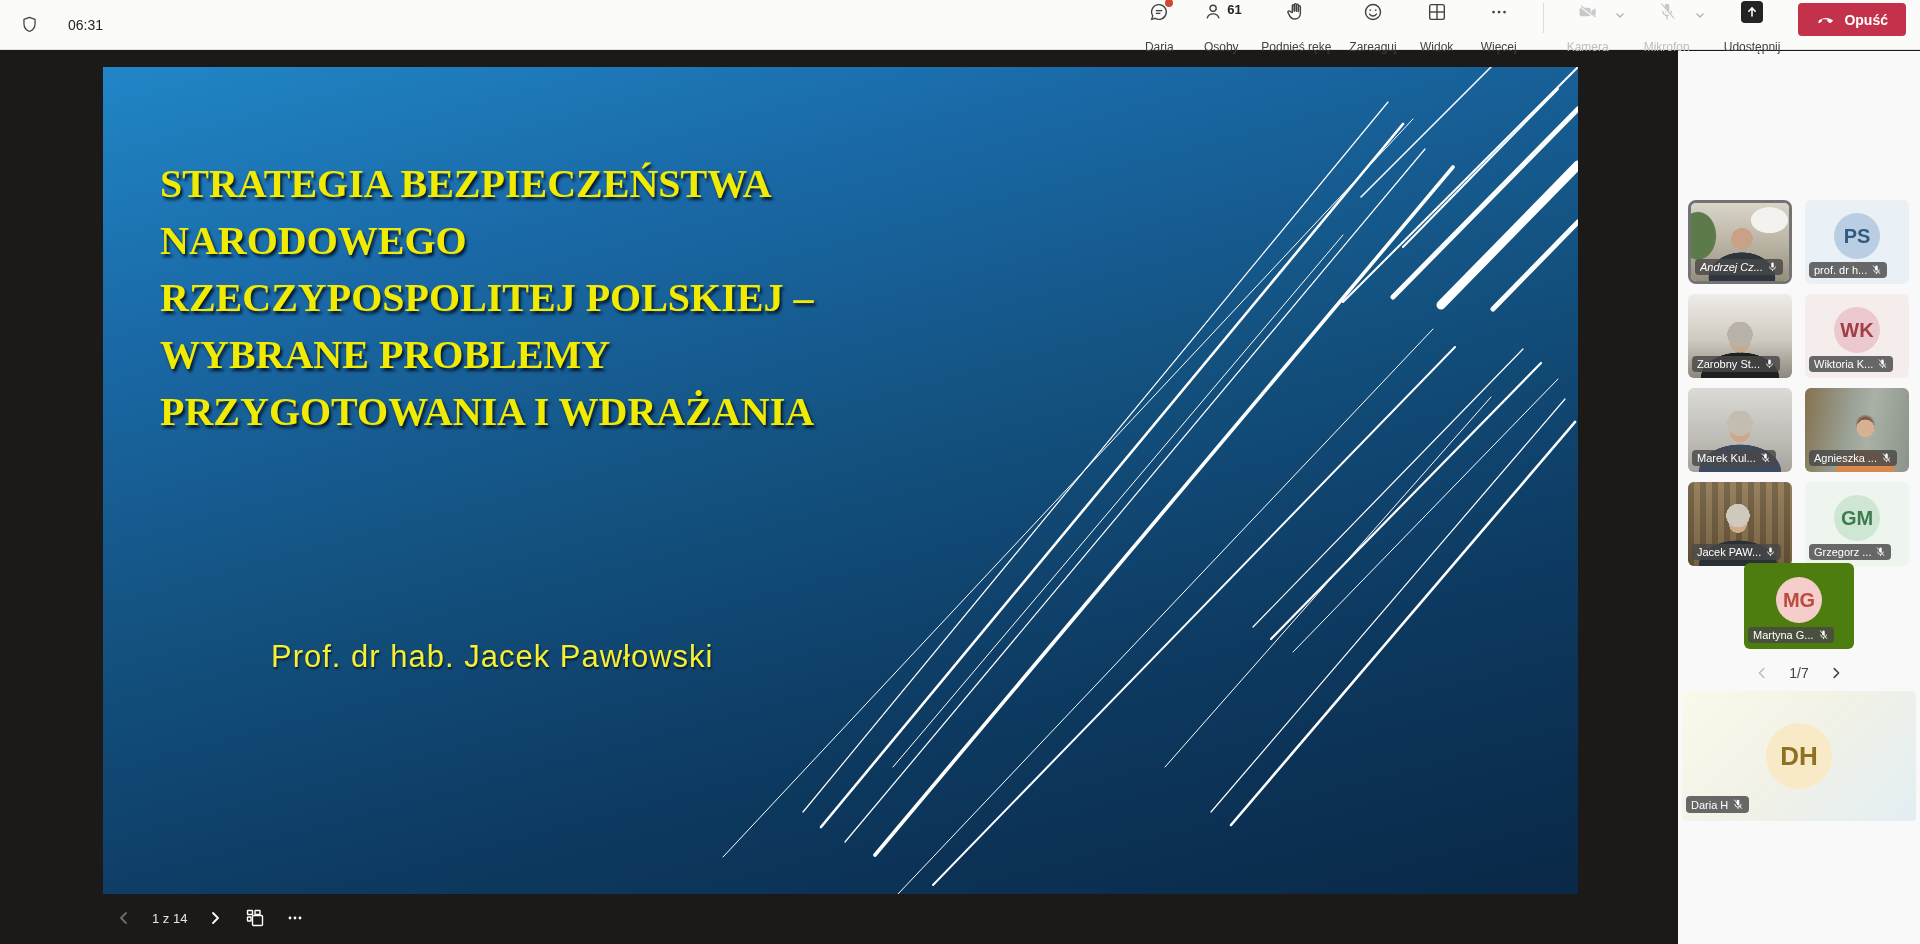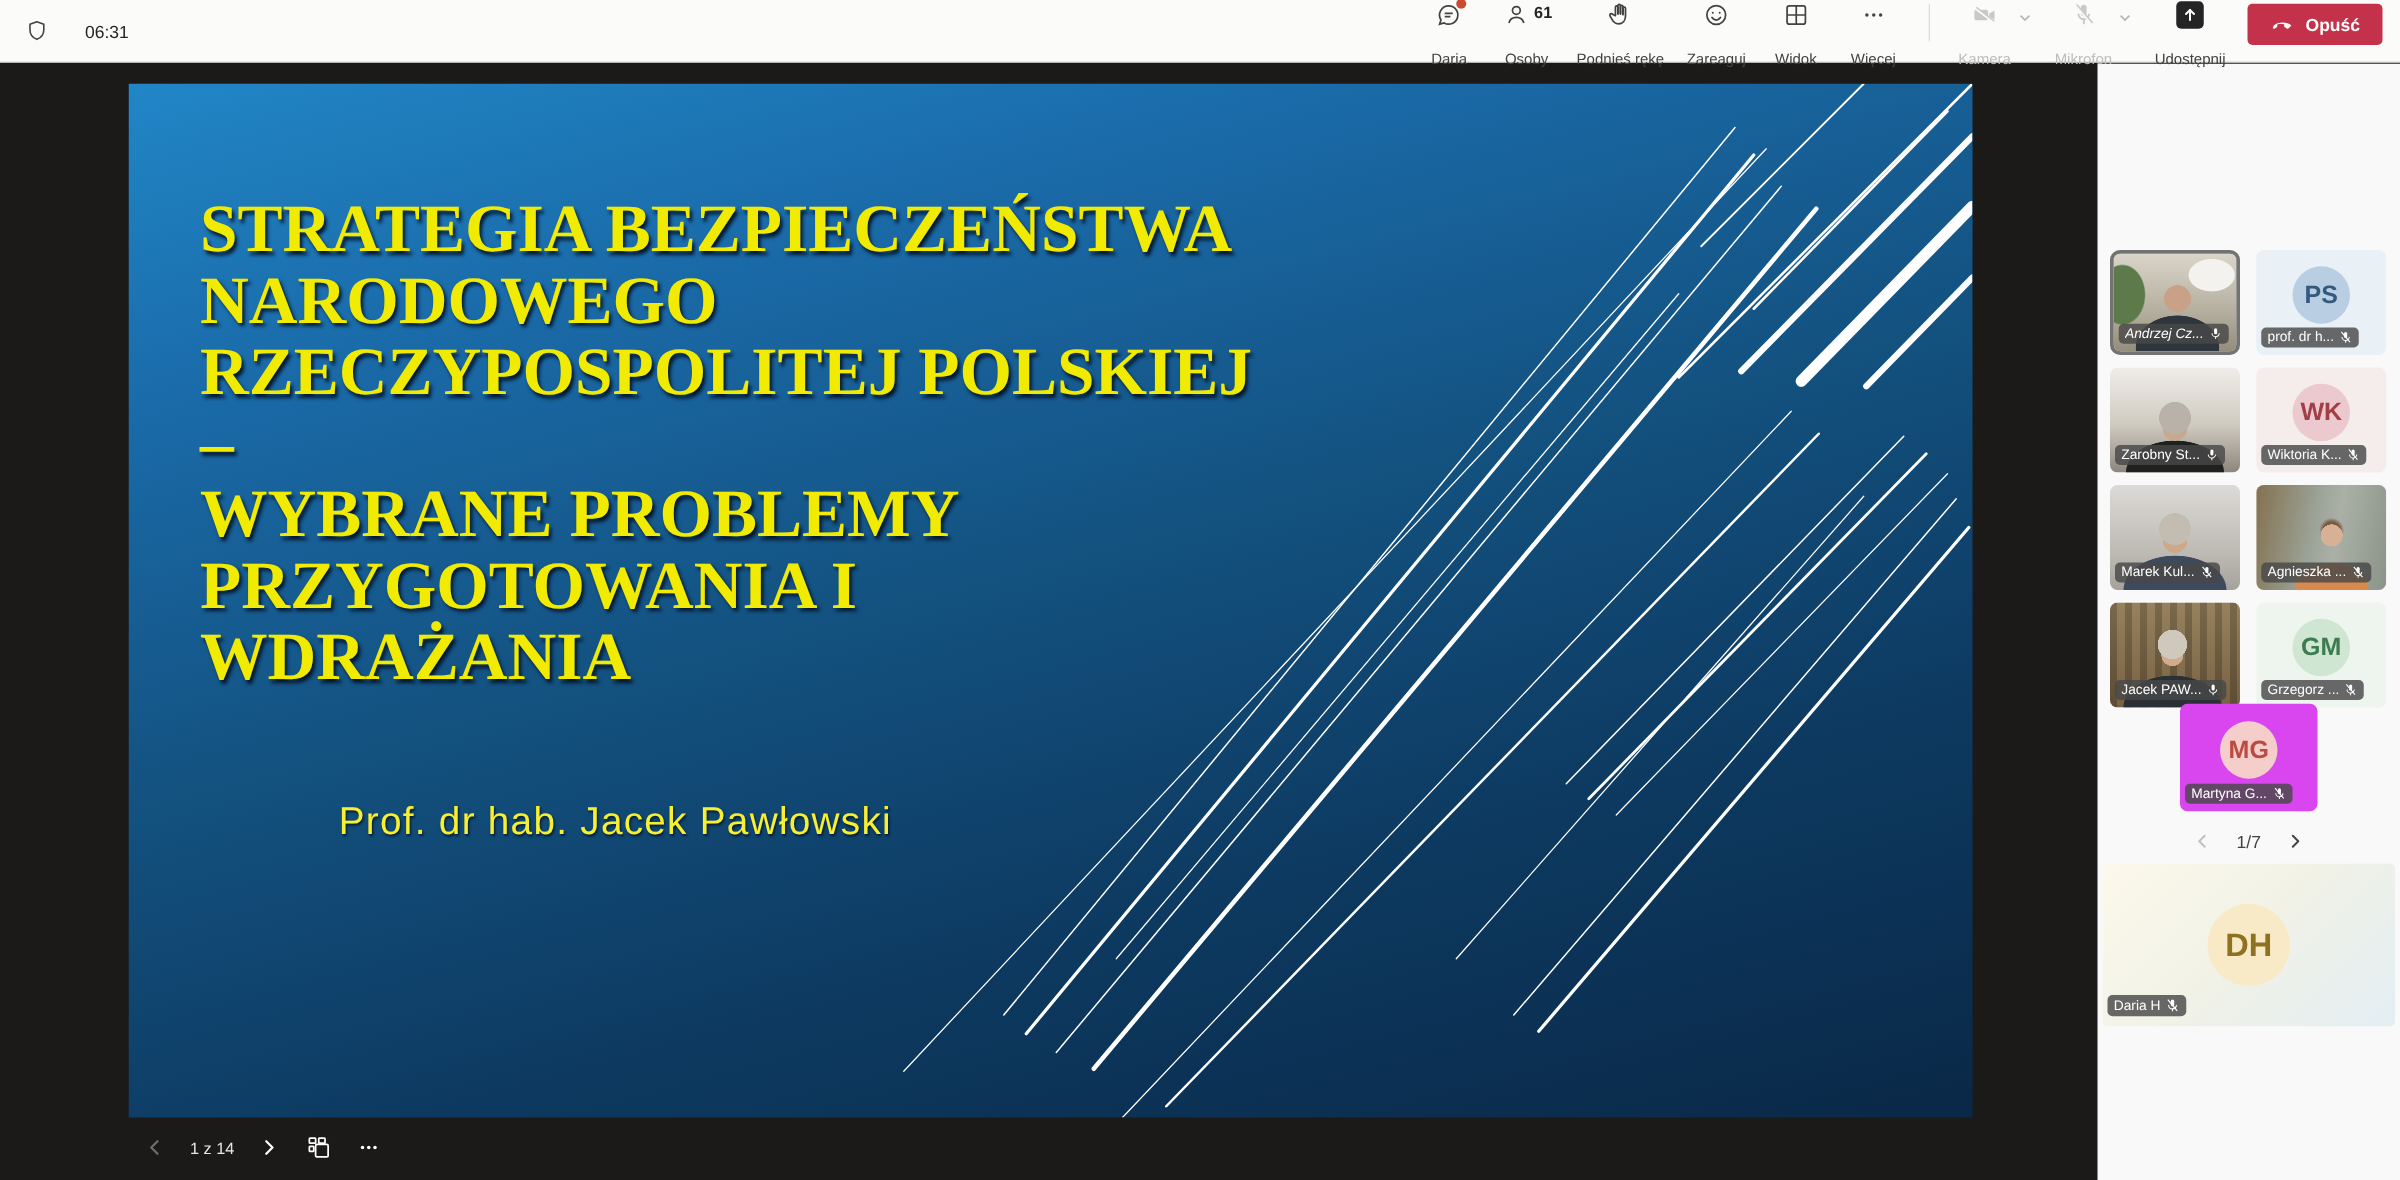--- a/index.html
+++ b/index.html
@@ -32,21 +32,21 @@
   .leave-btn span { color:#fff; font-size:14px; font-weight:bold; }
 
   
   .stage { position:absolute; top:51px; left:0; width:1678px; height:893px; background:#1b1a19; }
   .slide { position:absolute; left:103px; top:16px; width:1475px; height:827px;
            background:linear-gradient(165deg,#2186c6 0%,#1a6aa8 22%,#13517f 48%,#0d3a61 72%,#0a2847 100%);
            overflow:hidden; }
   .slide-lines { position:absolute; inset:0; width:100%; height:100%; }
   .slide-title { position:absolute; left:57px; top:88px; width:850px;
                  font-family:"Liberation Serif", serif; font-weight:bold;
-                 font-size:54px; line-height:57px; color:#f0eb00;
+                 font-size:40px; line-height:57px; color:#f0eb00;
                  text-shadow:2px 3px 3px rgba(3,16,36,.9); }
   .slide-author { position:absolute; left:168px; top:572px; font-size:31px; color:#f7f032;
                   letter-spacing:1px; text-shadow:1px 2px 2px rgba(3,16,36,.8); }
 
   
   .slide-nav { position:absolute; left:112px; top:852px; height:30px;
                display:flex; align-items:center; gap:16px; }
   .nav-btn { background:none; border:none; cursor:pointer; display:flex; align-items:center; justify-content:center;
              width:24px; height:24px; padding:0; }
   .page-ind { font-size:13px; color:#e6e6e6; }
@@ -91,21 +91,21 @@
   .v-jacek { background:
       radial-gradient(circle 12px at 48% 40%, #cfc9bd 0 97%, transparent 99%),
       radial-gradient(circle 9px at 48% 50%, #d2ab8c 0 97%, transparent 99%),
       radial-gradient(ellipse 40px 26px at 48% 100%, #2b2f36 0 97%, transparent 99%),
       repeating-linear-gradient(90deg, rgba(60,45,25,.35) 0 6px, rgba(140,110,70,.25) 6px 12px),
       linear-gradient(#9b8866,#6f5d42); }
 
   .t-ps { background:#e9f1f6; } .t-ps .circle { background:#b9cee2; color:#33597f; }
   .t-wk { background:#f4edeb; } .t-wk .circle { background:#ecc9ce; color:#a13e47; }
   .t-gm { background:#eef4ee; } .t-gm .circle { background:#cfe6d3; color:#3e7b4f; }
-  .t-mg { background:#d946ef; } .t-mg .circle { background:#f5cdca; color:#bb4a41; }
+  .t-mg { background:#4d7c0f; } .t-mg .circle { background:#f5cdca; color:#bb4a41; }
 
   .tile-mg { position:absolute; top:512px; left:66px; width:110px; height:86px; border-radius:6px;
              overflow:hidden; cursor:pointer; display:flex; align-items:center; justify-content:center; }
   .pager { position:absolute; top:608px; left:0; width:242px; height:28px;
            display:flex; align-items:center; justify-content:center; gap:16px; }
   .pager .pg-txt { font-size:14px; color:#424242; }
   .pg-btn { background:none; border:none; cursor:pointer; width:22px; height:22px; padding:0;
             display:flex; align-items:center; justify-content:center; }
 
   .spotlight { position:absolute; top:640px; left:4px; width:234px; height:130px; border-radius:4px;

